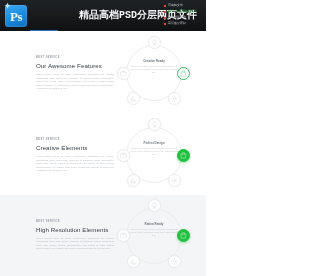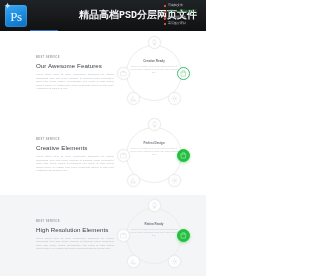--- a/index.html
+++ b/index.html
@@ -21,21 +21,21 @@
   }
   .logo{
     width:22px;height:22px;margin-left:5px;margin-right:4px;
     border-radius:3px;
     background:linear-gradient(160deg,#3fa9f5 0%,#1e8fe0 45%,#0f6fbe 100%);
     position:relative;flex:none;
     box-shadow:0 0 0 1px rgba(255,255,255,.10) inset;
   }
   .logo .ps{
     position:absolute;left:0;right:0;top:50%;transform:translateY(-50%);
-    text-align:center;color:#eaf6ff;font-size:13px;font-weight:normal;
+    text-align:center;color:#eaf6ff;font-size:13px;font-weight:bold;
     letter-spacing:-.5px;line-height:1;font-family:"Liberation Serif",serif;
   }
   .logo .spark{
     position:absolute;left:-2px;top:-3px;width:9px;height:9px;color:#bfe4ff;
     font-size:9px;line-height:9px;text-align:center;
   }
   .header-title{
     color:#f2f4f6;font-size:10px;font-weight:bold;line-height:1;
     white-space:nowrap;letter-spacing:0px;
     font-family:Liberation Mono, monospace;

